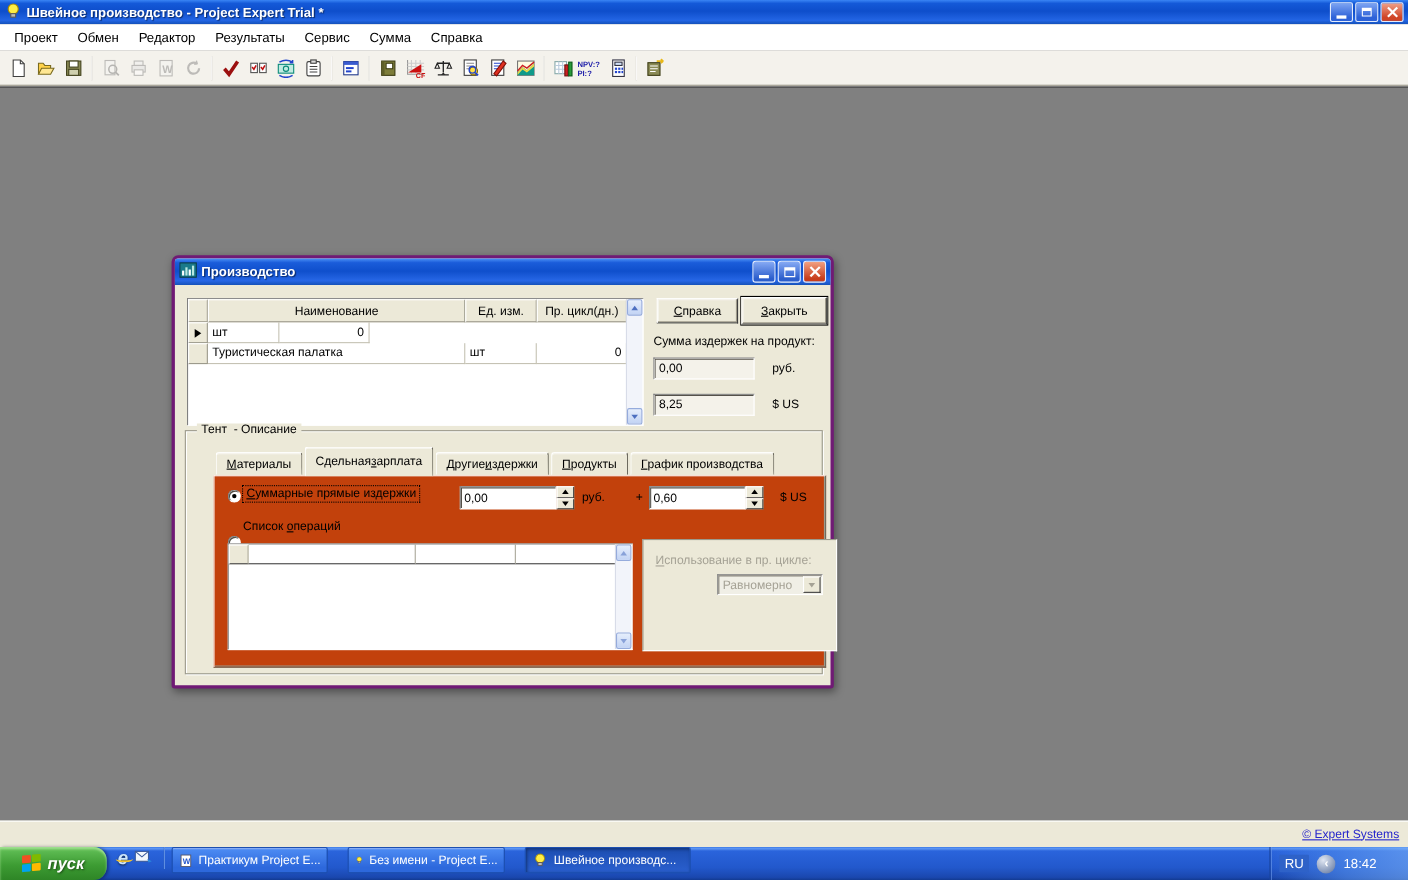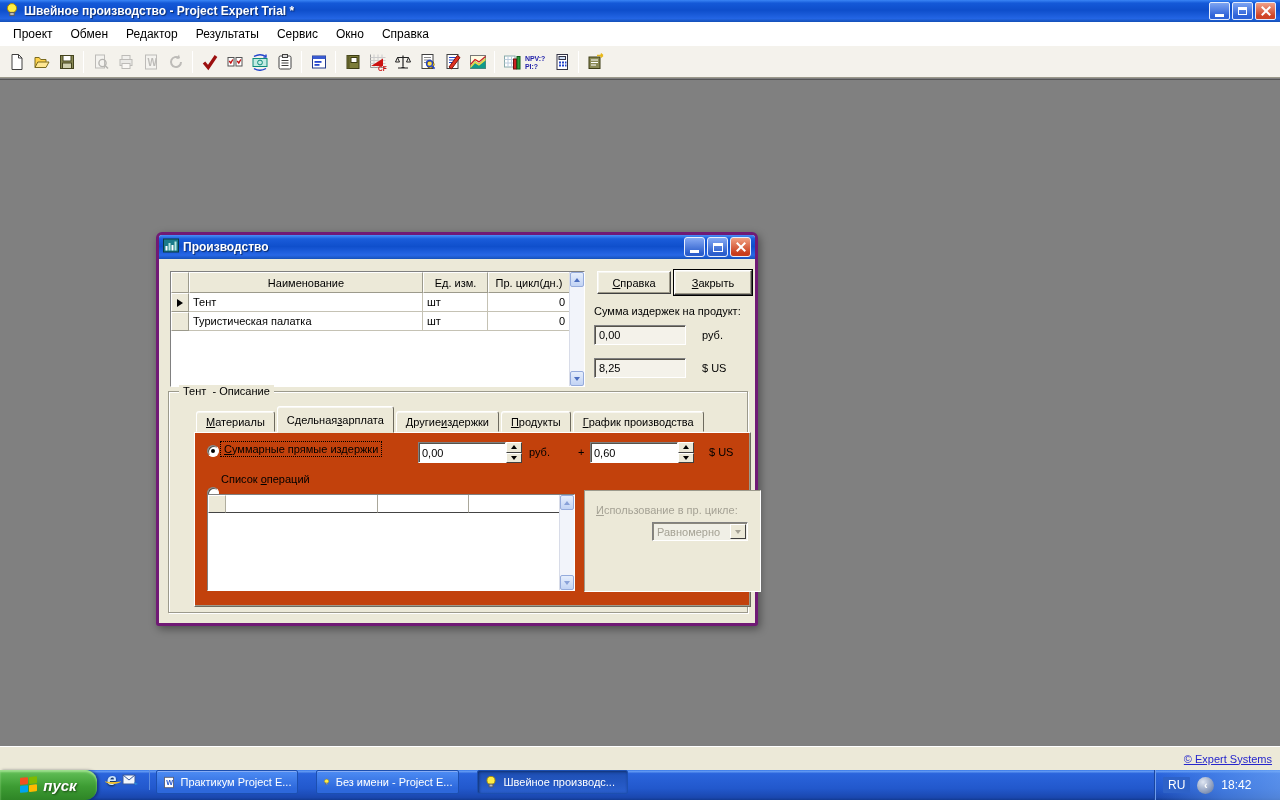--- a/index.html
+++ b/index.html
@@ -161,21 +161,21 @@
       </div>
   </div>
 </div>
 
 <div class="menubar">
   <span class="menu-item">Проект</span>
   <span class="menu-item">Обмен</span>
   <span class="menu-item">Редактор</span>
   <span class="menu-item">Результаты</span>
   <span class="menu-item">Сервис</span>
-  <span class="menu-item">Окно</span>
+  <span class="menu-item">Сумма</span>
   <span class="menu-item">Справка</span>
 </div>
 
 <div class="toolbar">
   <div class="tbtn">
       <svg width="18" height="18" viewBox="0 0 18 18">
         <path d="M4 1.5h6.5L14 5v11.5H4z" fill="#fff" stroke="#404040"></path>
         <path d="M10.5 1.5V5H14" fill="none" stroke="#404040"></path>
       </svg>
     </div>
@@ -373,21 +373,20 @@
       <div class="trow">
         <div class="hcell" style="width:18px"></div>
         <div class="hcell" style="width:234px">Наименование</div>
         <div class="hcell" style="width:65px">Ед. изм.</div>
         <div class="hcell" style="width:82px">Пр. цикл(дн.)</div>
       </div>
       <div class="trow">
         <div class="mcell" style="height:19px">
             <span class="marker"></span>
           </div>
-        <div class="dcell" style="width:234px">Тент</div>
         <div class="dcell" style="width:65px">шт</div>
         <div class="dcell num" style="width:82px">0</div>
       </div>
       <div class="trow">
         <div class="mcell" style="height:19px"></div>
         <div class="dcell" style="width:234px">Туристическая палатка</div>
         <div class="dcell" style="width:65px">шт</div>
         <div class="dcell num" style="width:82px">0</div>
       </div>
       <div class="vscroll">

